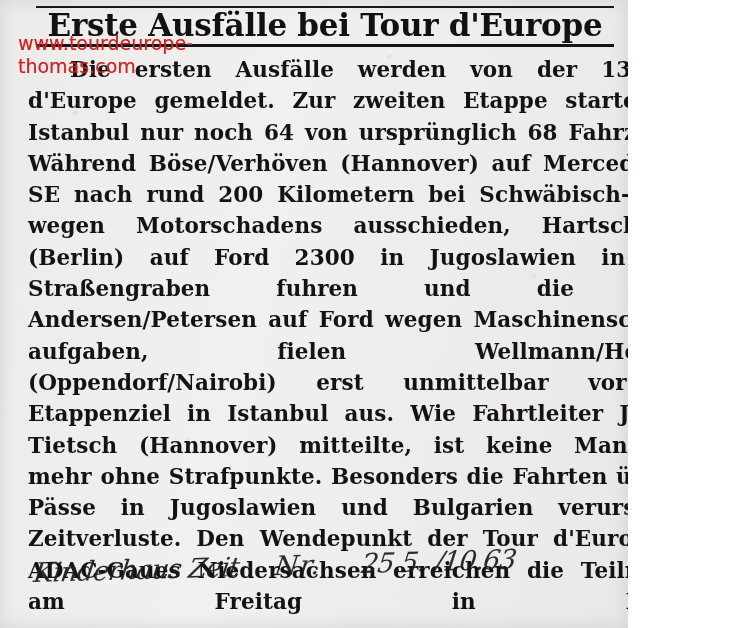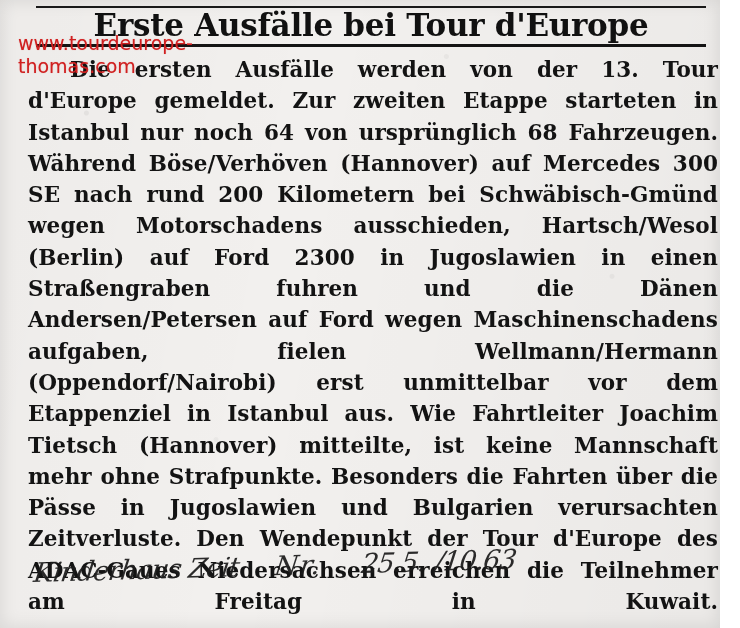--- a/index.html
+++ b/index.html
@@ -9,21 +9,21 @@
   }
   body {
     width: 740px;
     height: 628px;
     overflow: hidden;
     font-family: "DejaVu Serif", serif;
   }
 
   #clipping {
     position: relative;
-    width: 720px;
+    width: 628px;
     height: 628px;
     background: #f2f0ee;
     box-sizing: border-box;
     overflow: hidden;
   }
 
   
   #clipping::before {
     content: "";
     position: absolute;

